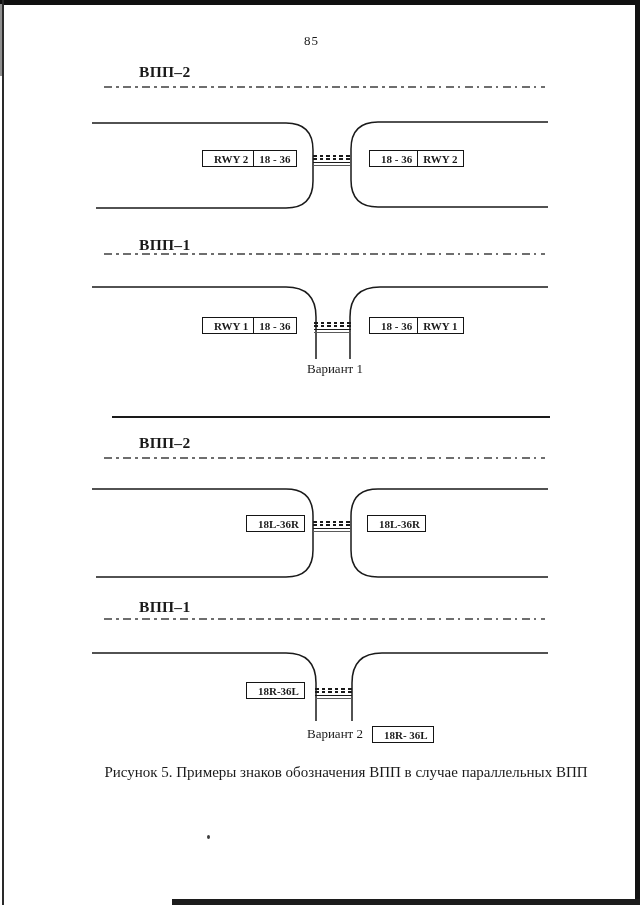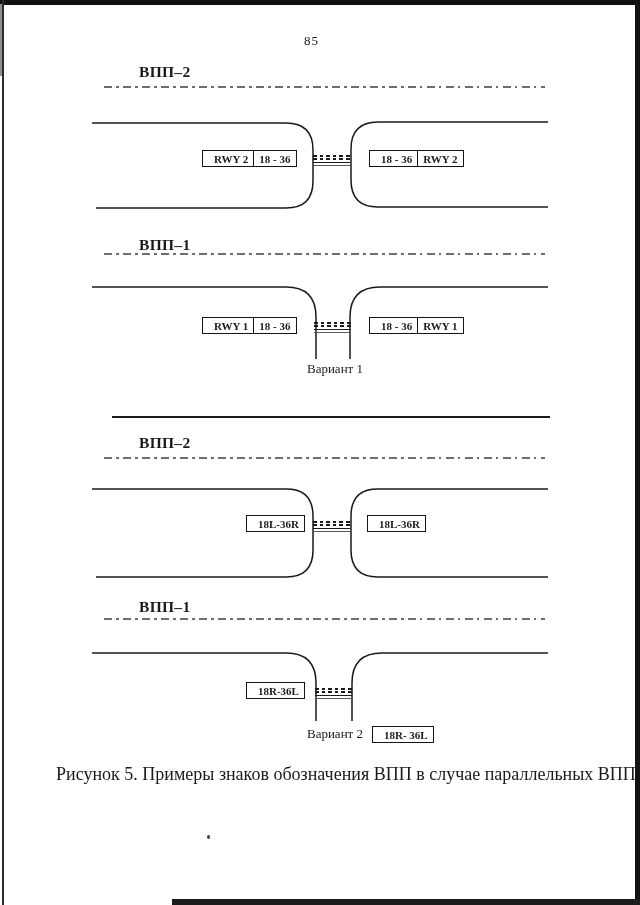--- a/index.html
+++ b/index.html
@@ -19,21 +19,21 @@
   .edge-left   { left: 2px; top: 0; width: 1.6px; height: 905px; background: #2a2a2a; }
   .edge-left-smudge { left: 0; top: 4px; width: 3.5px; height: 72px; background: #8f8f8f; }
   .edge-right  { right: 0; top: 0; width: 5.5px; height: 905px; background: #121212; }
   .edge-bottom { left: 172px; top: 899px; width: 468px; height: 6px; background: #1c1c1c; }
   .ink-speck   { left: 207px; top: 835px; width: 3px; height: 4px; background: #3d3d3d; border-radius: 50%; }
 
   
   .page-number { top: 33px; left: 304px; width: 100px; text-align: left; font-size: 13px; letter-spacing: 1px; }
   .rwy-label { font-weight: bold; font-size: 15.5px; letter-spacing: 0.3px; }
   .caption   { text-align: center; font-size: 13px; }
-  .fig-caption { top: 764px; left: 56px; width: 580px; text-align: left; font-size: 18px; }
+  .fig-caption { top: 764px; left: 56px; width: 580px; text-align: center; font-size: 15px; }
 
   
   .centerline {
     left: 104px; width: 441px; height: 1.9px;
     background: repeating-linear-gradient(90deg,
       #6e6e6e 0px, #6e6e6e 8px,
       transparent 8px, transparent 12px,
       #6e6e6e 12px, #6e6e6e 14.5px,
       transparent 14.5px, transparent 19px);
   }

